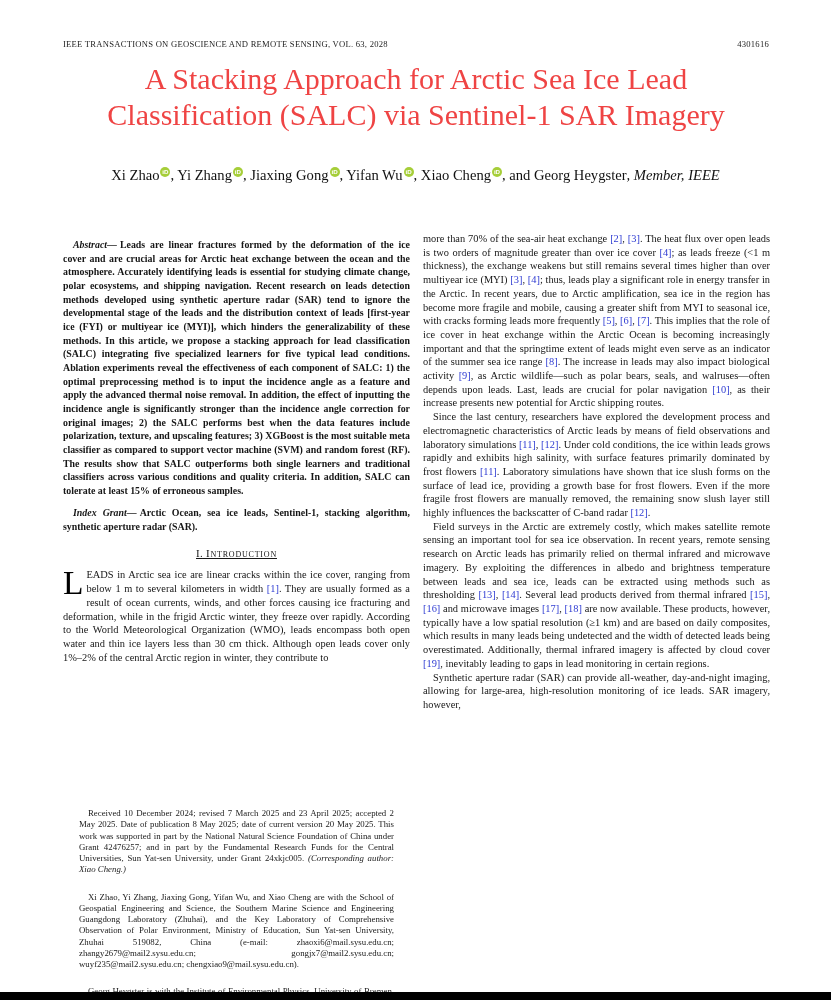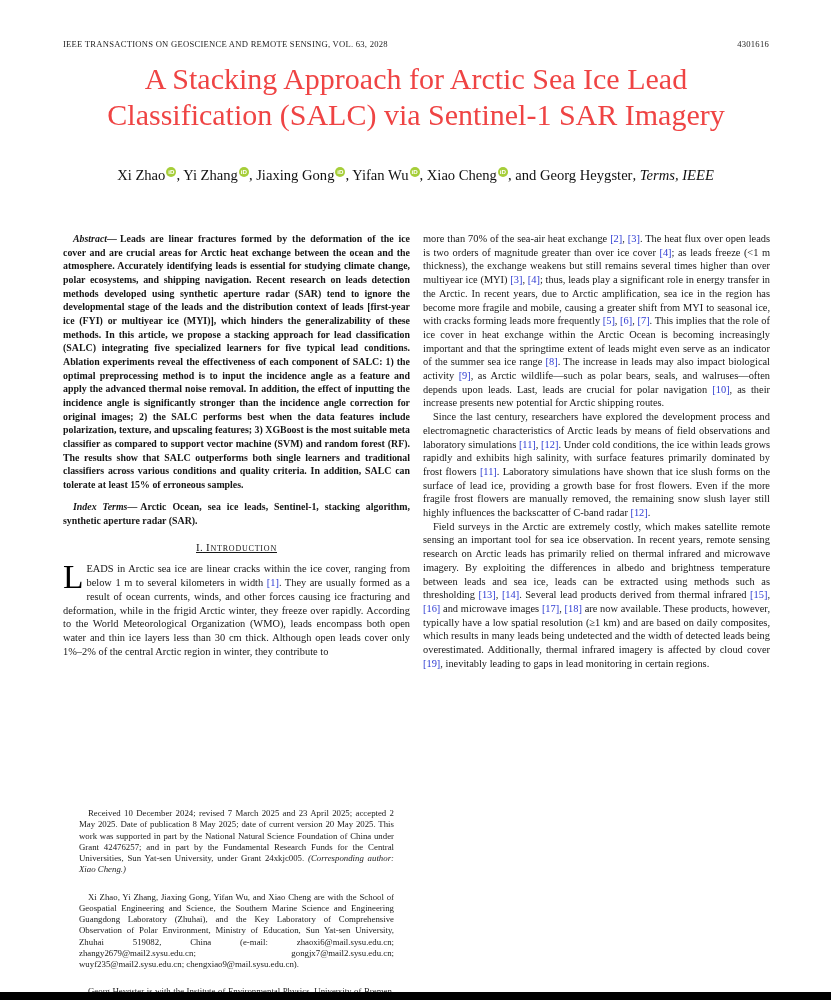--- a/index.html
+++ b/index.html
@@ -30,21 +30,21 @@
     display:inline-block; width:10px; height:10px; border-radius:50%;
     background:#a6ce39; color:#fff; font-size:6.2px; line-height:10.5px;
     text-align:center; font-family:"Liberation Sans","DejaVu Sans",sans-serif;
     font-style:normal; font-weight:bold; vertical-align:6px; margin-left:1px;
   }
 
   .col {
     position:absolute; top:232px; width:347px;
     text-align:justify; font-size:10.4px; line-height:13.7px; color:#161616;
   }
-  .col-left  { left:63px;  height:556px; overflow:hidden; }
+  .col-left  { left:63px;  height:556px; overflow:hidden;margin-top:6px; }
   .col-right { left:423px; height:756px; overflow:hidden; }
 
   .abstract {
     margin:0; font-weight:bold; font-size:9.9px; line-height:13.65px; text-indent:10px;
   }
   .index-terms { margin:9px 0 0 0; }
   .plabel { padding-right:3px; }
 
   .sec-head {
     margin:13px 0 0 0; text-align:center; font-weight:400;
@@ -74,39 +74,40 @@
 
 <div class="page">
 
   <div class="running-head">
     <span>IEEE TRANSACTIONS ON GEOSCIENCE AND REMOTE SENSING, VOL. 63, 2028</span>
     <span>4301616</span>
   </div>
 
   <h1 class="title">A Stacking Approach for Arctic Sea Ice Lead Classification (SALC) via Sentinel-1 SAR Imagery</h1>
 
-  <div class="authors" id="authors"><span>Xi Zhao<span class="orcid">iD</span></span>, <span>Yi Zhang<span class="orcid">iD</span></span>, <span>Jiaxing Gong<span class="orcid">iD</span></span>, <span>Yifan Wu<span class="orcid">iD</span></span>, <span>Xiao Cheng<span class="orcid">iD</span></span>, <span>and Georg Heygster<i>, Terms, IEEE</i></span></div>
+  <div class="authors" id="authors"><span>Xi Zhao<span class="orcid">iD</span></span>, <span>Yi Zhang<span class="orcid">iD</span></span>, <span>Jiaxing Gong<span class="orcid">iD</span></span>, <span>Yifan Wu<span class="orcid">iD</span></span>, <span>Xiao Cheng<span class="orcid">iD</span></span>, <span>and Georg Heygster<i>, Member, IEEE</i></span></div>
 
   <div class="col col-left">
     <p class="abstract" id="abstract-para"><b><i class="plabel">Abstract—</i></b>Leads are linear fractures formed by the deformation of the ice cover and are crucial areas for Arctic heat exchange between the ocean and the atmosphere. Accurately identifying leads is essential for studying climate change, polar ecosystems, and shipping navigation. Recent research on leads detection methods developed using synthetic aperture radar (SAR) tend to ignore the developmental stage of the leads and the distribution context of leads [first-year ice (FYI) or multiyear ice (MYI)], which hinders the generalizability of these methods. In this article, we propose a stacking approach for lead classification (SALC) integrating five specialized learners for five typical lead conditions. Ablation experiments reveal the effectiveness of each component of SALC: 1) the optimal preprocessing method is to input the incidence angle as a feature and apply the advanced thermal noise removal. In addition, the effect of inputting the incidence angle is significantly stronger than the incidence angle correction for original images; 2) the SALC performs best when the data features include polarization, texture, and upscaling features; 3) XGBoost is the most suitable meta classifier as compared to support vector machine (SVM) and random forest (RF). The results show that SALC outperforms both single learners and traditional classifiers across various conditions and quality criteria. In addition, SALC can tolerate at least 15% of erroneous samples.</p>
-    <p class="abstract index-terms" id="index-para"><b><i class="plabel">Index Terms—</i></b>Arctic Ocean, sea ice leads, Sentinel-1, stacking algorithm, synthetic aperture radar (SAR).</p>
+    <p class="abstract index-terms" id="index-para"><b><i class="plabel">Index Grant—</i></b>Arctic Ocean, sea ice leads, Sentinel-1, stacking algorithm, synthetic aperture radar (SAR).</p>
     <h2 class="sec-head"><span>I.</span>&nbsp;<span class="sc">Introduction</span></h2>
     <div id="intro">
         <p class="body-para no-indent"><span class="dropcap">L</span>EADS in Arctic sea ice are linear cracks within the ice cover, ranging from below 1 m to several kilometers in width <span class="cite">[1]</span>. They are usually formed as a result of ocean currents, winds, and other forces causing ice fracturing and deformation, while in the frigid Arctic winter, they freeze over rapidly. According to the World Meteorological Organization (WMO), leads encompass both open water and thin ice layers less than 30 cm thick. Although open leads cover only 1%–2% of the central Arctic region in winter, they contribute to</p>
       </div>
   </div>
 
   <div class="footnotes" id="footnotes">
       <p>Received 10 December 2024; revised 7 March 2025 and 23 April 2025; accepted 2 May 2025. Date of publication 8 May 2025; date of current version 20 May 2025. This work was supported in part by the National Natural Science Foundation of China under Grant 42476257; and in part by the Fundamental Research Funds for the Central Universities, Sun Yat-sen University, under Grant 24xkjc005. <i>(Corresponding author: Xiao Cheng.)</i></p>
       <p>Xi Zhao, Yi Zhang, Jiaxing Gong, Yifan Wu, and Xiao Cheng are with the School of Geospatial Engineering and Science, the Southern Marine Science and Engineering Guangdong Laboratory (Zhuhai), and the Key Laboratory of Comprehensive Observation of Polar Environment, Ministry of Education, Sun Yat-sen University, Zhuhai 519082, China (e-mail: zhaoxi6@mail.sysu.edu.cn; zhangy2679@mail2.sysu.edu.cn; gongjx7@mail2.sysu.edu.cn; wuyf235@mail2.sysu.edu.cn; chengxiao9@mail.sysu.edu.cn).</p>
       <p>Georg Heygster is with the Institute of Environmental Physics, University of Bremen, 22241 Bremen, Germany (e-mail: heygster@uni-bremen.de).</p>
       <p>Digital Object Identifier 10.1109/TGRS.2025.3568031</p>
     </div>
 
   <div class="col col-right" id="right-col">
       <p class="body-para no-indent">more than 70% of the sea-air heat exchange <span class="cite">[2]</span>, <span class="cite">[3]</span>. The heat flux over open leads is two orders of magnitude greater than over ice cover <span class="cite">[4]</span>; as leads freeze (&lt;1 m thickness), the exchange weakens but still remains several times higher than over multiyear ice (MYI) <span class="cite">[3]</span>, <span class="cite">[4]</span>; thus, leads play a significant role in energy transfer in the Arctic. In recent years, due to Arctic amplification, sea ice in the region has become more fragile and mobile, causing a greater shift from MYI to seasonal ice, with cracks forming leads more frequently <span class="cite">[5]</span>, <span class="cite">[6]</span>, <span class="cite">[7]</span>. This implies that the role of ice cover in heat exchange within the Arctic Ocean is becoming increasingly important and that the springtime extent of leads might even serve as an indicator of the summer sea ice range <span class="cite">[8]</span>. The increase in leads may also impact biological activity <span class="cite">[9]</span>, as Arctic wildlife—such as polar bears, seals, and walruses—often depends upon leads. Last, leads are crucial for polar navigation <span class="cite">[10]</span>, as their increase presents new potential for Arctic shipping routes.</p>
       <p class="body-para">Since the last century, researchers have explored the development process and electromagnetic characteristics of Arctic leads by means of field observations and laboratory simulations <span class="cite">[11]</span>, <span class="cite">[12]</span>. Under cold conditions, the ice within leads grows rapidly and exhibits high salinity, with surface features primarily dominated by frost flowers <span class="cite">[11]</span>. Laboratory simulations have shown that ice slush forms on the surface of lead ice, providing a growth base for frost flowers. Even if the more fragile frost flowers are manually removed, the remaining snow slush layer still highly influences the backscatter of C-band radar <span class="cite">[12]</span>.</p>
       <p class="body-para">Field surveys in the Arctic are extremely costly, which makes satellite remote sensing an important tool for sea ice observation. In recent years, remote sensing research on Arctic leads has primarily relied on thermal infrared and microwave imagery. By exploiting the differences in albedo and brightness temperature between leads and sea ice, leads can be extracted using methods such as thresholding <span class="cite">[13]</span>, <span class="cite">[14]</span>. Several lead products derived from thermal infrared <span class="cite">[15]</span>, <span class="cite">[16]</span> and microwave images <span class="cite">[17]</span>, <span class="cite">[18]</span> are now available. These products, however, typically have a low spatial resolution (≥1 km) and are based on daily composites, which results in many leads being undetected and the width of detected leads being overestimated. Additionally, thermal infrared imagery is affected by cloud cover <span class="cite">[19]</span>, inevitably leading to gaps in lead monitoring in certain regions.</p>
+      <p class="body-para">Synthetic aperture radar (SAR) can provide all-weather, day-and-night imaging, allowing for large-area, high-resolution monitoring of ice leads. SAR imagery, however,</p>
     </div>
 
   <div class="bottom-bar"></div>
 
 </div>
 
 </body></html>

